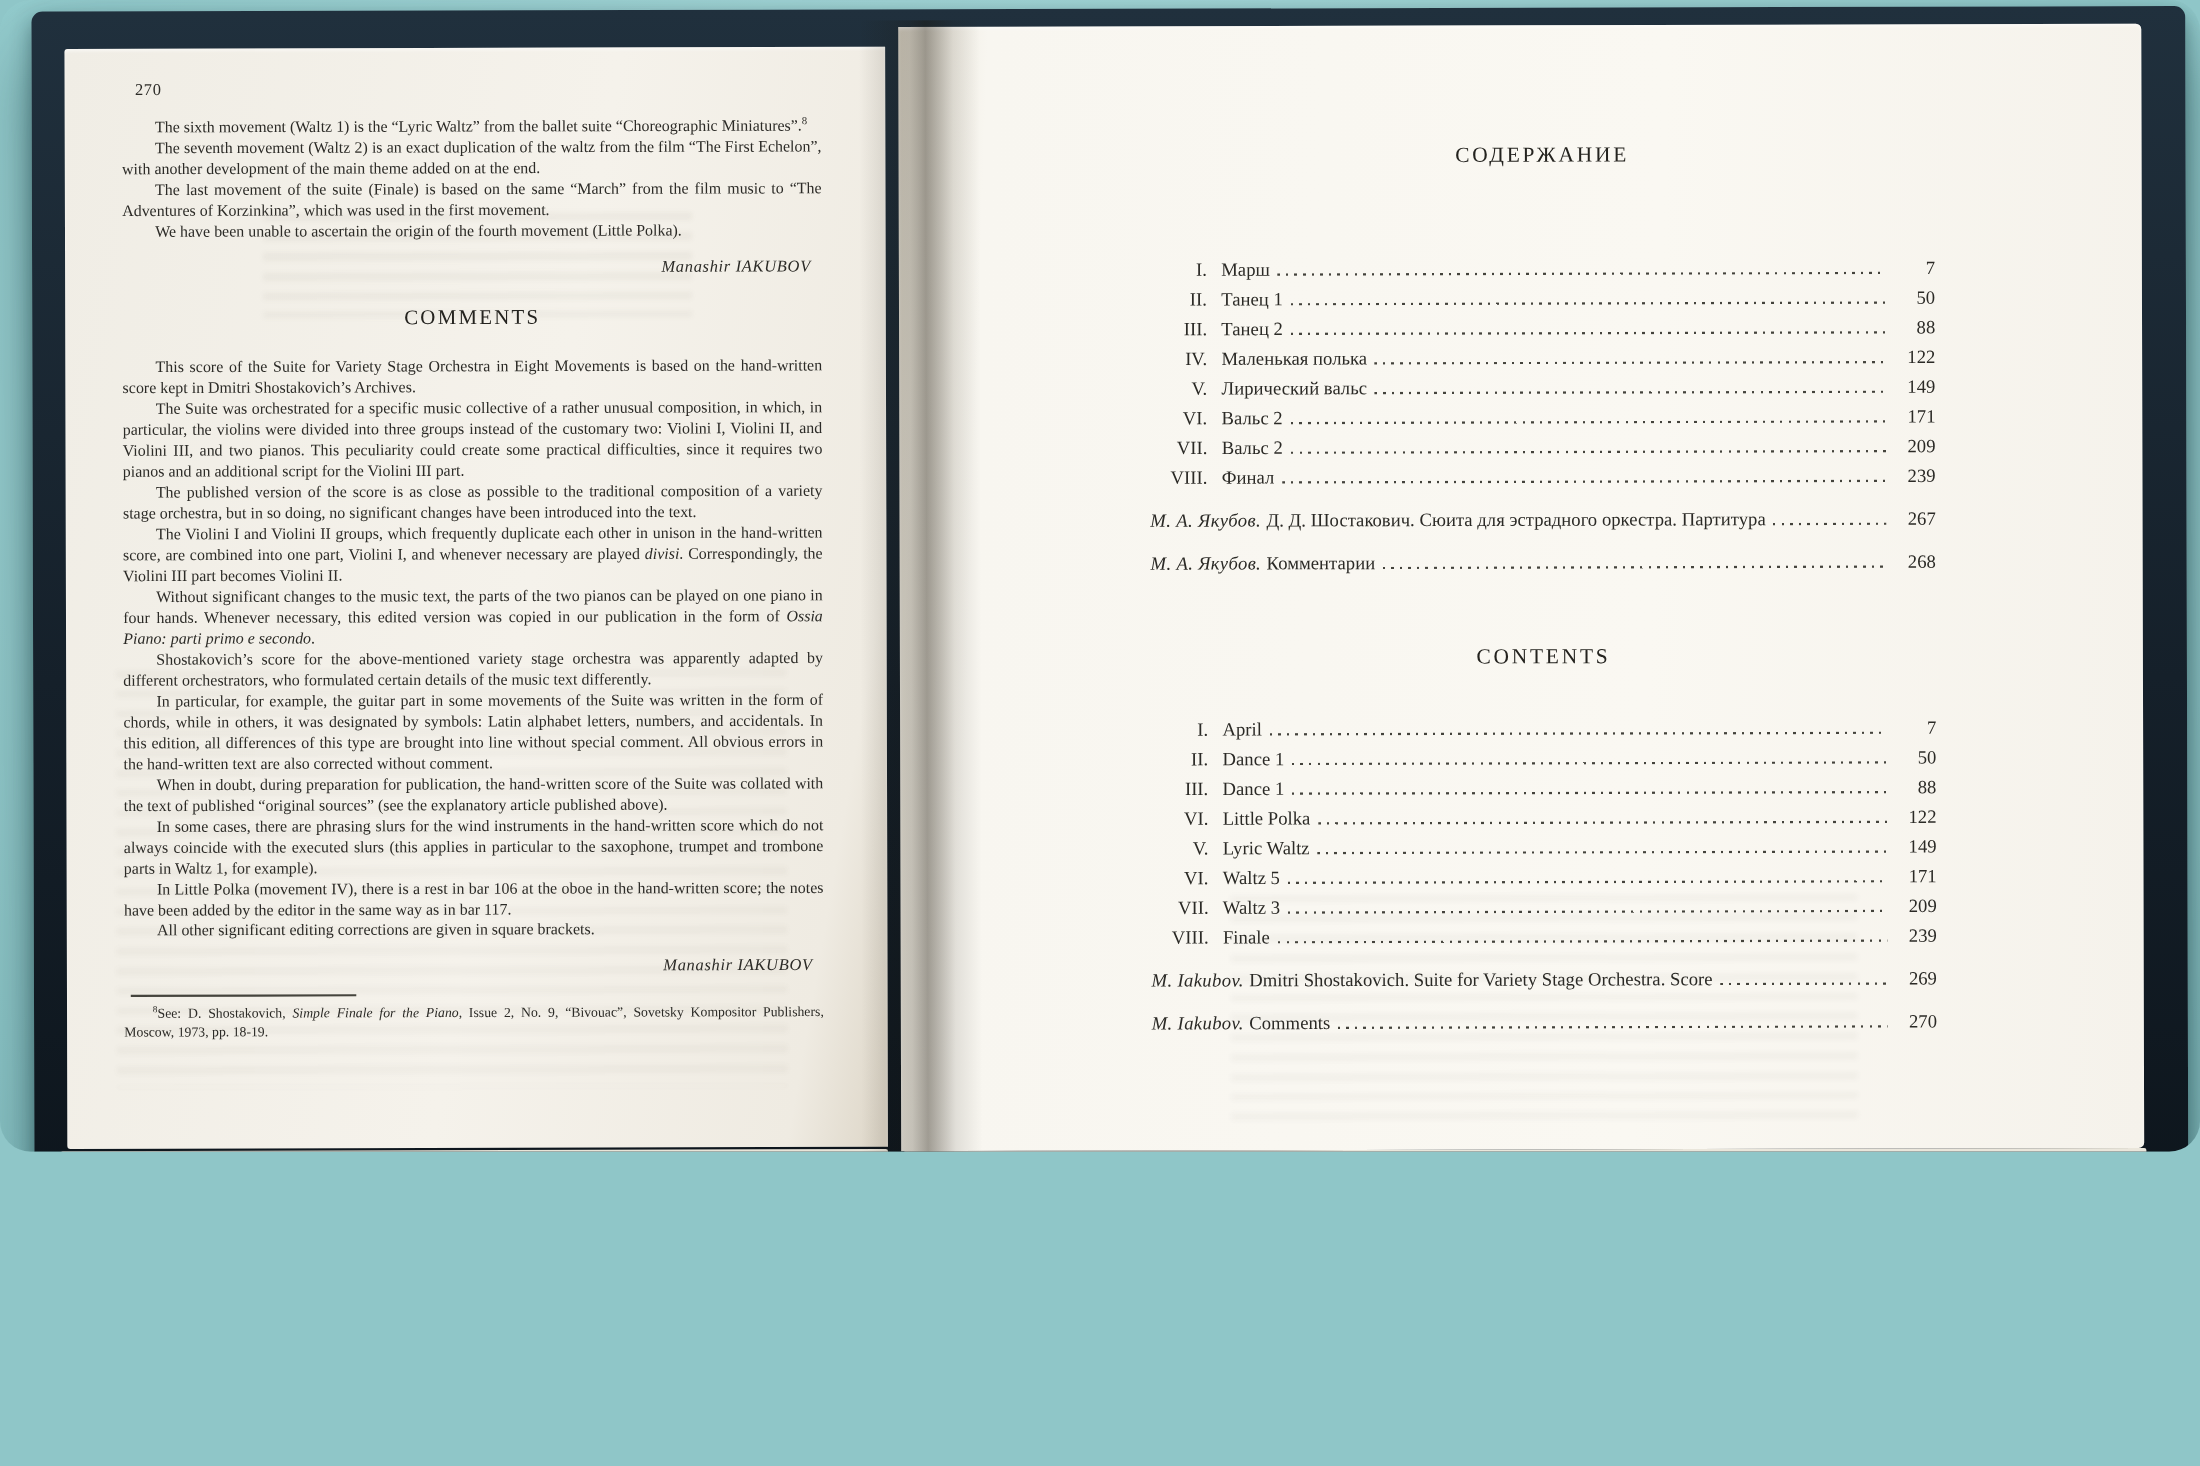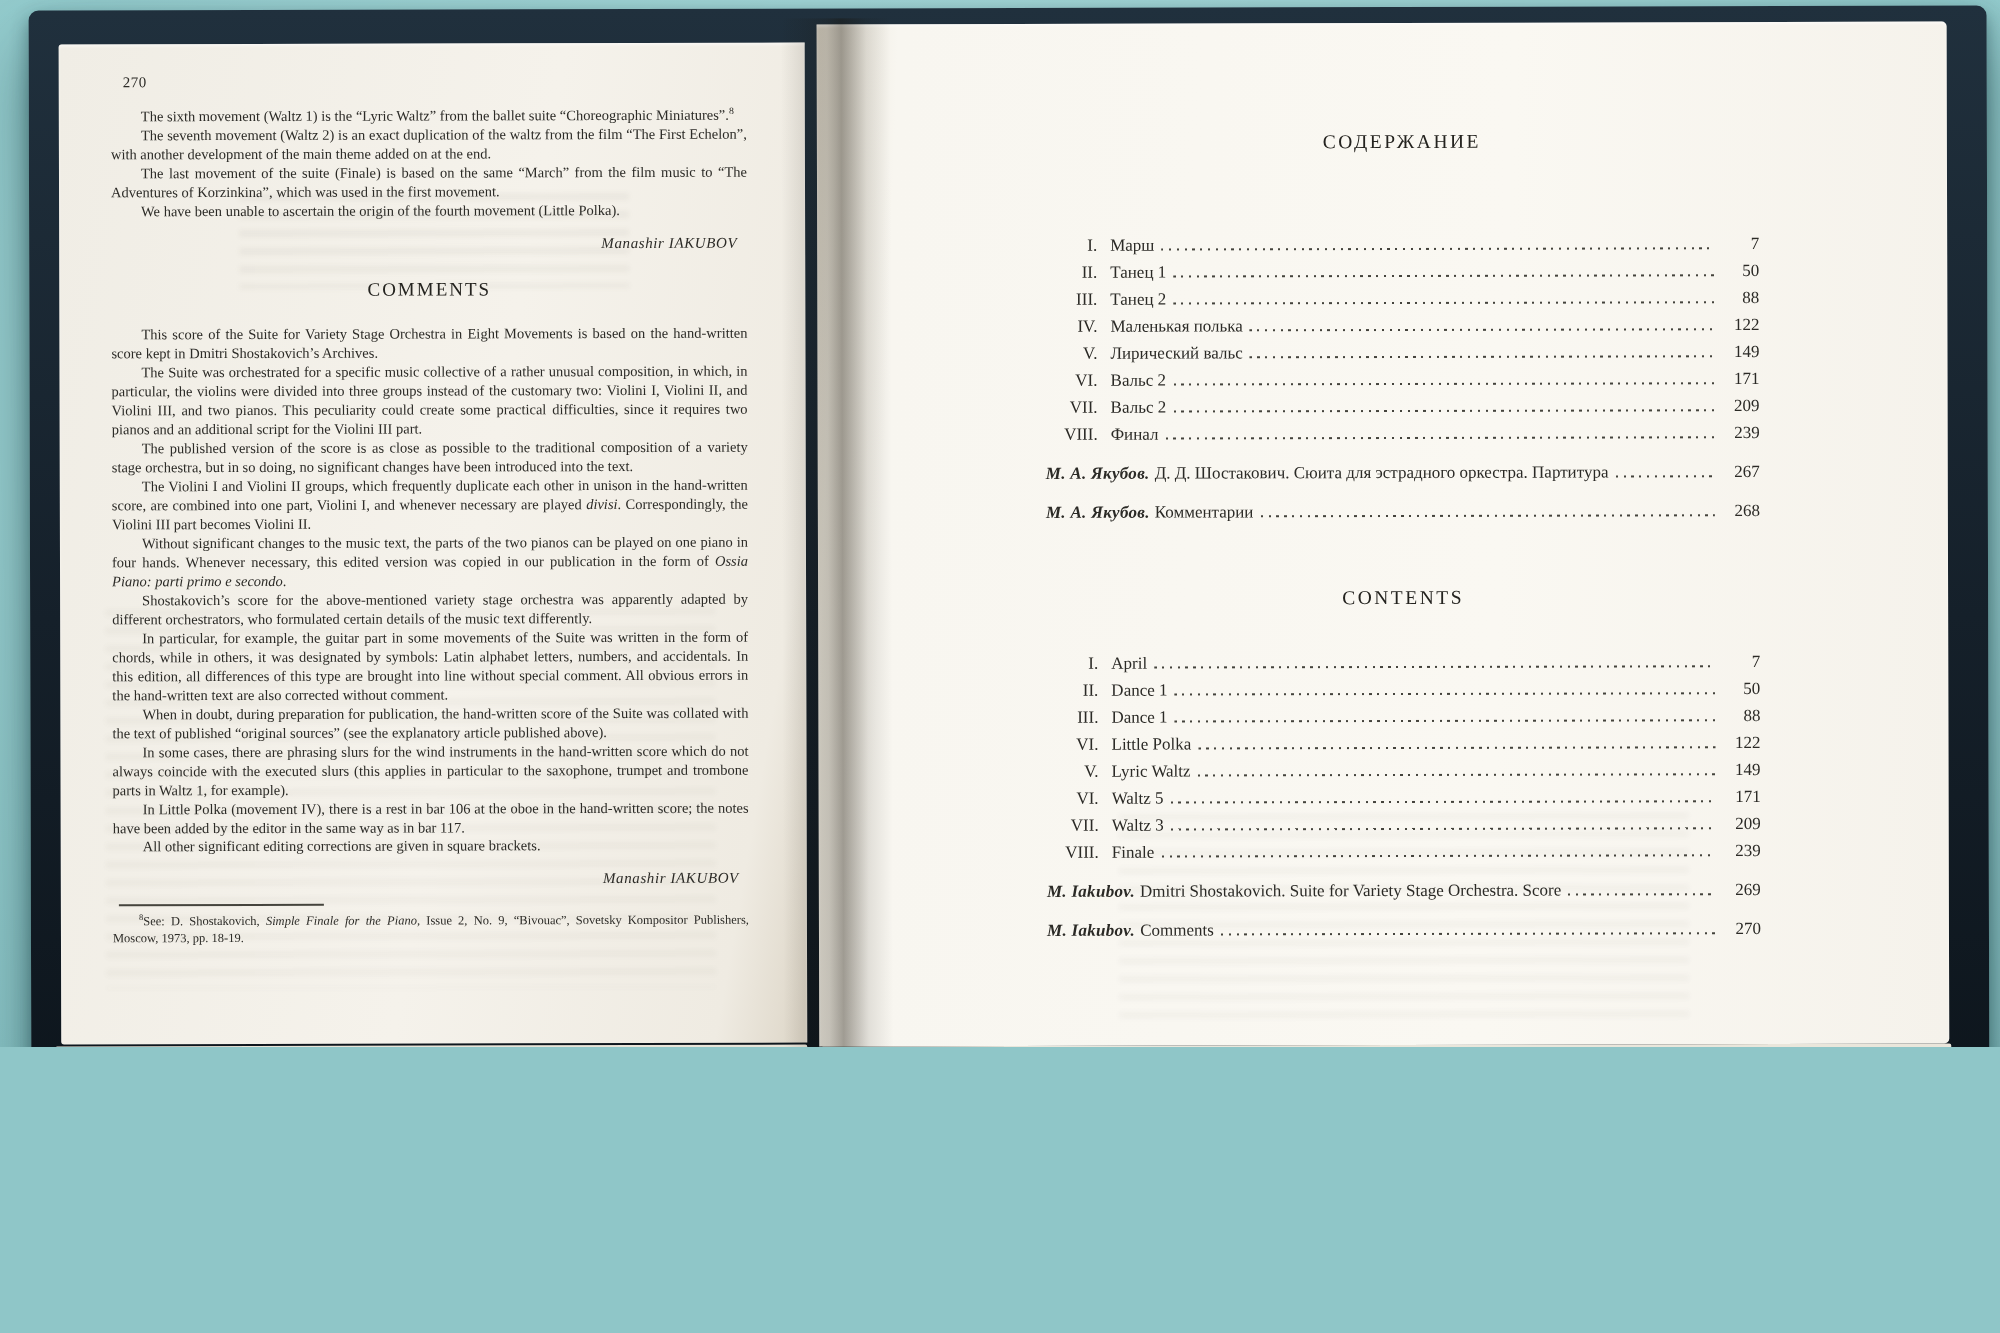--- a/index.html
+++ b/index.html
@@ -1,20 +1,20 @@
 <!DOCTYPE html>
 <html><head>
 <meta charset="utf-8">
 <style>
   * { margin:0; padding:0; box-sizing:border-box; }
   html,body { background:#8fc6c8; }
   body { font-family:"Liberation Serif", serif; }
 
   .scene { position:relative; width:2000px; height:1047px; overflow:hidden;
-    background: radial-gradient(ellipse at 50% 38%, #b9e7e7 0%, #a6dadb 45%, #8cc6c8 100%); }
+    background: radial-gradient(ellipse at 50% 38%, #b9e7e7 0%, #a6dadb 45%, #8cc6c8 100%); border-radius: 28px; }
 
   .book { position:absolute; left:30px; top:8px; width:1958px; height:1108px;
     border-radius:10px; transform:rotate(-0.15deg);
     background: linear-gradient(180deg,#20303d 0%, #15202a 55%, #0d151c 100%);
     box-shadow: 0 34px 70px rgba(16,52,56,.5), 0 8px 18px rgba(16,52,56,.45); }
 
   
   .stack { position:absolute; border-radius:2px; }
   .s1{left:24px;  top:1036px; width:752px;  height:8px; background:#e8e4d8;}
   .s2{left:30px;  top:1044px; width:742px;  height:7px; background:#dbd5c6;}
@@ -62,21 +62,21 @@
   .toc-heading { text-align:center; font-weight:normal; font-size:19.5px; letter-spacing:2.5px; color:#24231f; }
   .toc-heading.ru { margin:78px 0 78px; }
   .toc-heading.en { margin:62px 0 40px; }
   .trow { display:flex; align-items:baseline; font-size:17px; line-height:27px; color:#2b2a26; }
   .tnum { flex:0 0 52px; text-align:right; }
   .ttitle { padding-left:13px; white-space:nowrap; }
   .dots { flex:1 1 auto; height:2.3px; margin:0 5px 0 7px;
     background: repeating-linear-gradient(to right, #44433c 0 2.3px, transparent 2.3px 7.8px); }
   .tpage { flex:0 0 auto; min-width:40px; text-align:right; }
   .trow.extra { margin-top:12px; }
-  .tauthor { font-style:italic; letter-spacing:.3px;font-weight:bold; }
+  .tauthor { font-style:italic; letter-spacing:.3px; }
   .trow.extra .ttitle { padding-left:5px; }
 </style>
 </head>
 <body>
 
 <div class="scene">
   <div class="book">
 
     <div class="stack s1"></div>
     <div class="stack s2"></div>

